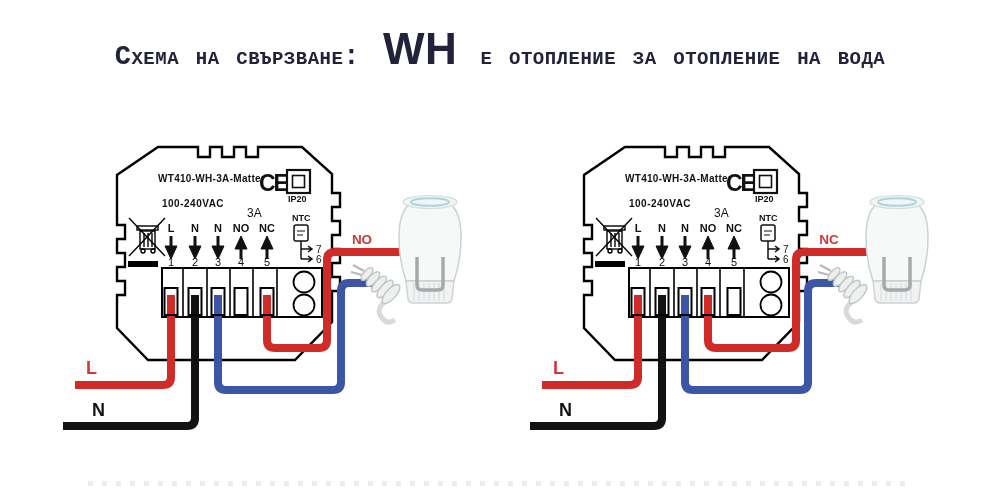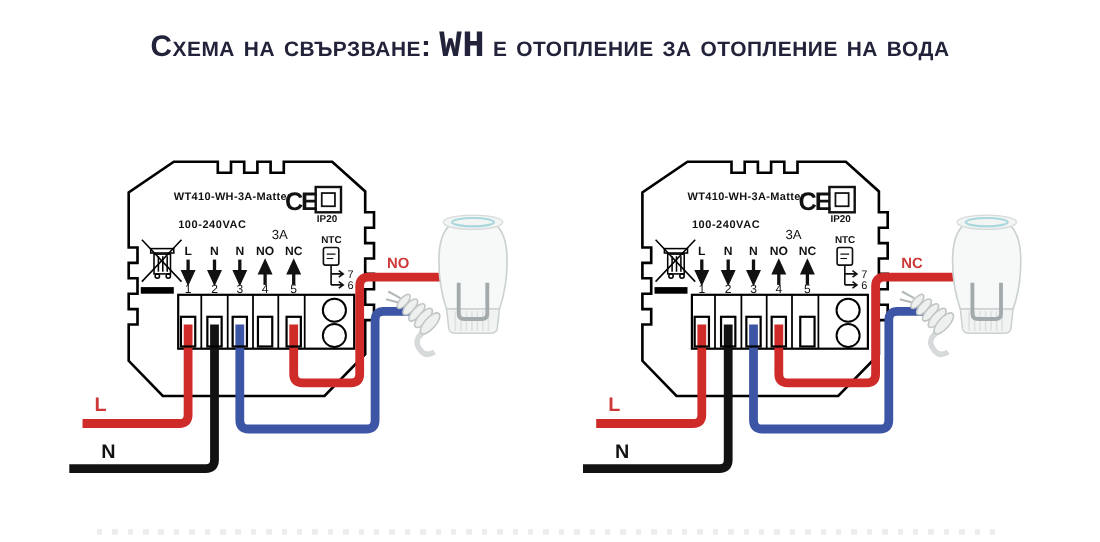--- a/index.html
+++ b/index.html
@@ -1,23 +1,23 @@
 <!DOCTYPE html>
 <html><head>
 <meta charset="utf-8">
 <style>
   html,body{margin:0;padding:0;background:#ffffff;}
   .page{position:relative;width:1000px;height:493px;background:#ffffff;overflow:hidden;
         font-family:"Liberation Sans",sans-serif;}
   .title{position:absolute;top:24px;left:0;width:1000px;text-align:center;
          font-variant:small-caps;font-weight:600;font-size:27px;letter-spacing:.5px;
          color:#22223a;white-space:nowrap;}
-  .title .wh{font-variant:normal;font-family:Liberation Mono, monospace;font-size:34px;
+  .title .wh{font-variant:normal;font-family:Liberation Sans, sans-serif;font-size:44px;
              font-weight:600;margin:0 7px;}
-  .title .part{margin:0;}
+  .title .part{margin:16px;font-family:Liberation Mono, monospace;}
   .diagram{position:absolute;top:85px;width:460px;height:380px;}
   .diagram.left{left:40px;}
   .diagram.right{left:507px;}
   .dots{position:absolute;left:88px;top:481px;width:824px;height:5px;
         background:repeating-linear-gradient(to right,#ececec 0 5px,transparent 5px 14px);}
   svg text{font-family:"Liberation Sans",sans-serif;}
 </style>
 </head>
 <body>
 

